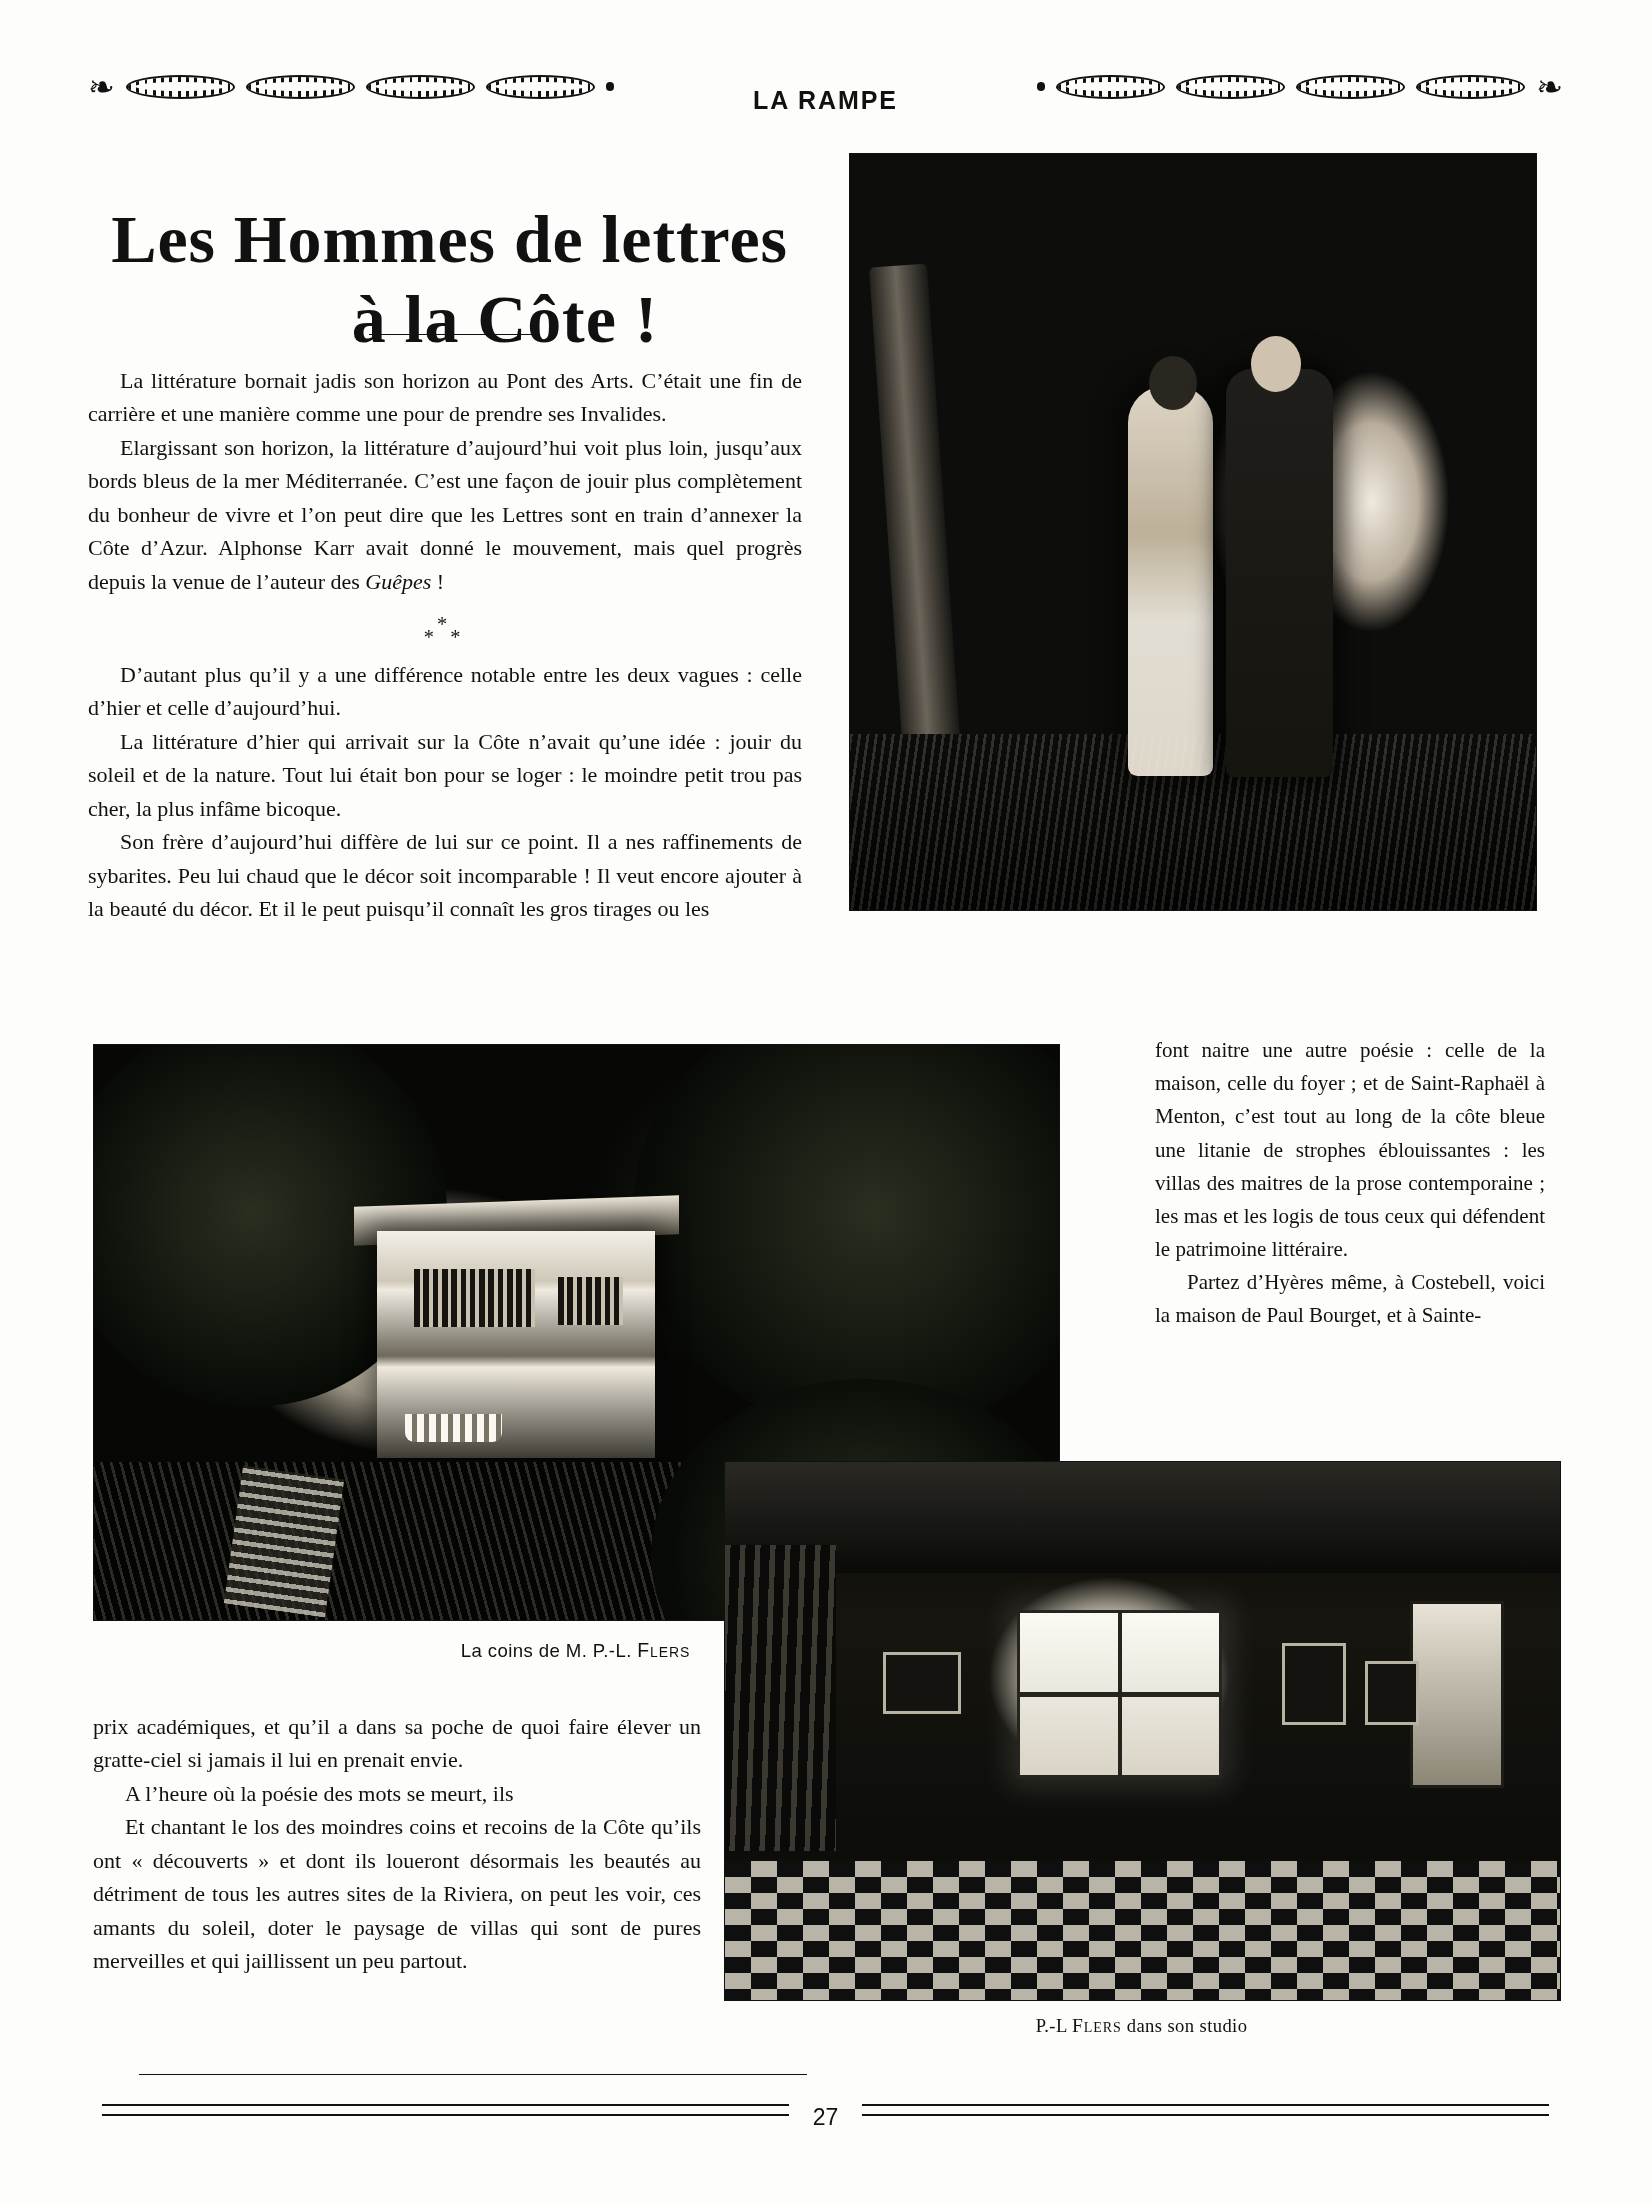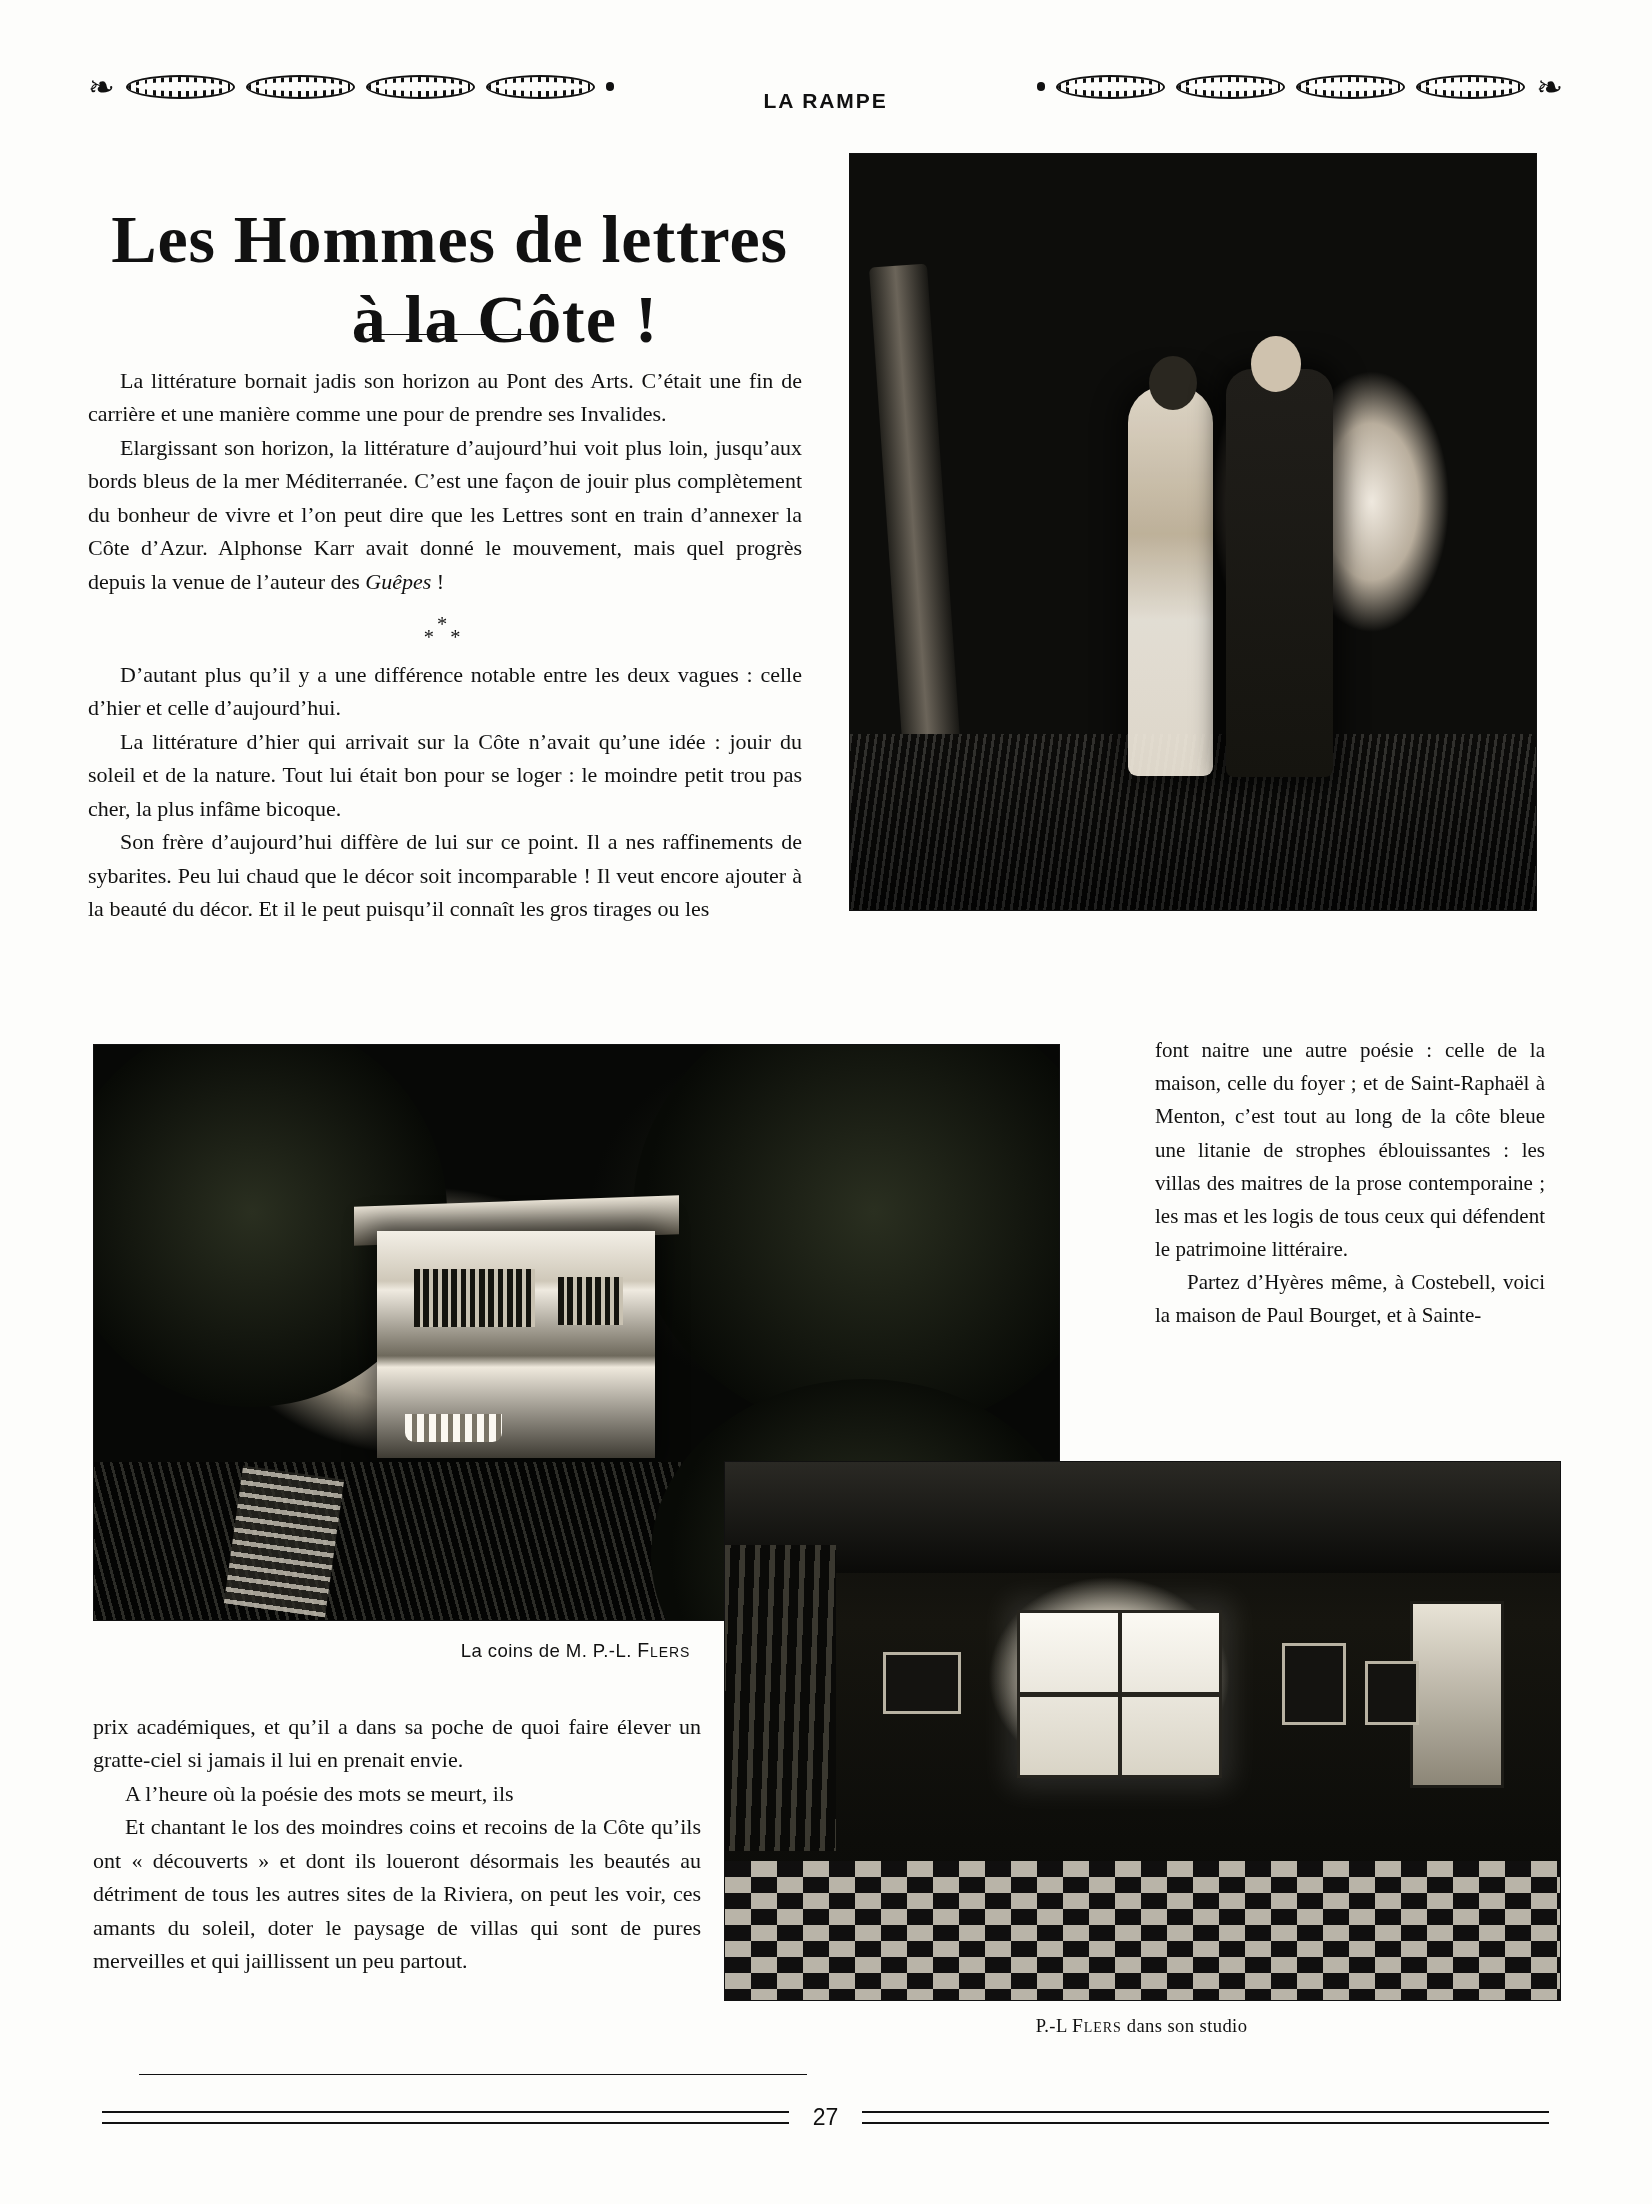--- a/index.html
+++ b/index.html
@@ -64,21 +64,21 @@
   }
   .orn-dot {
     width: 8.3px;
     height: 8.3px;
     border-radius: 50%;
     background: #111;
   }
   .mast-title {
     font-family: "Liberation Sans", sans-serif;
     font-weight: bold;
-    font-size: 21px;
+    font-size: 25px;
     letter-spacing: 1.9px;
     padding: 0 24px;
     white-space: nowrap;
     margin-top: 28px;
   }
 
   
   .headline {
     position: absolute;
     left: 83px;
@@ -343,21 +343,20 @@
     font-family: Liberation Serif, serif;
   }
 
   
   .footer {
     position: absolute;
     left: 102px;
     top: 2104px;
     width: 1447px;
     display: flex;
-    align-items: center;
     gap: 18.6px;
   }
   .foot-rule {
     flex: 1 1 auto;
     height: 8.3px;
     border-top: 2.8px solid #111;
     border-bottom: 2.8px solid #111;
   }
   .foot-rule.left::before,
   .foot-rule.right::before { content: ""; }

